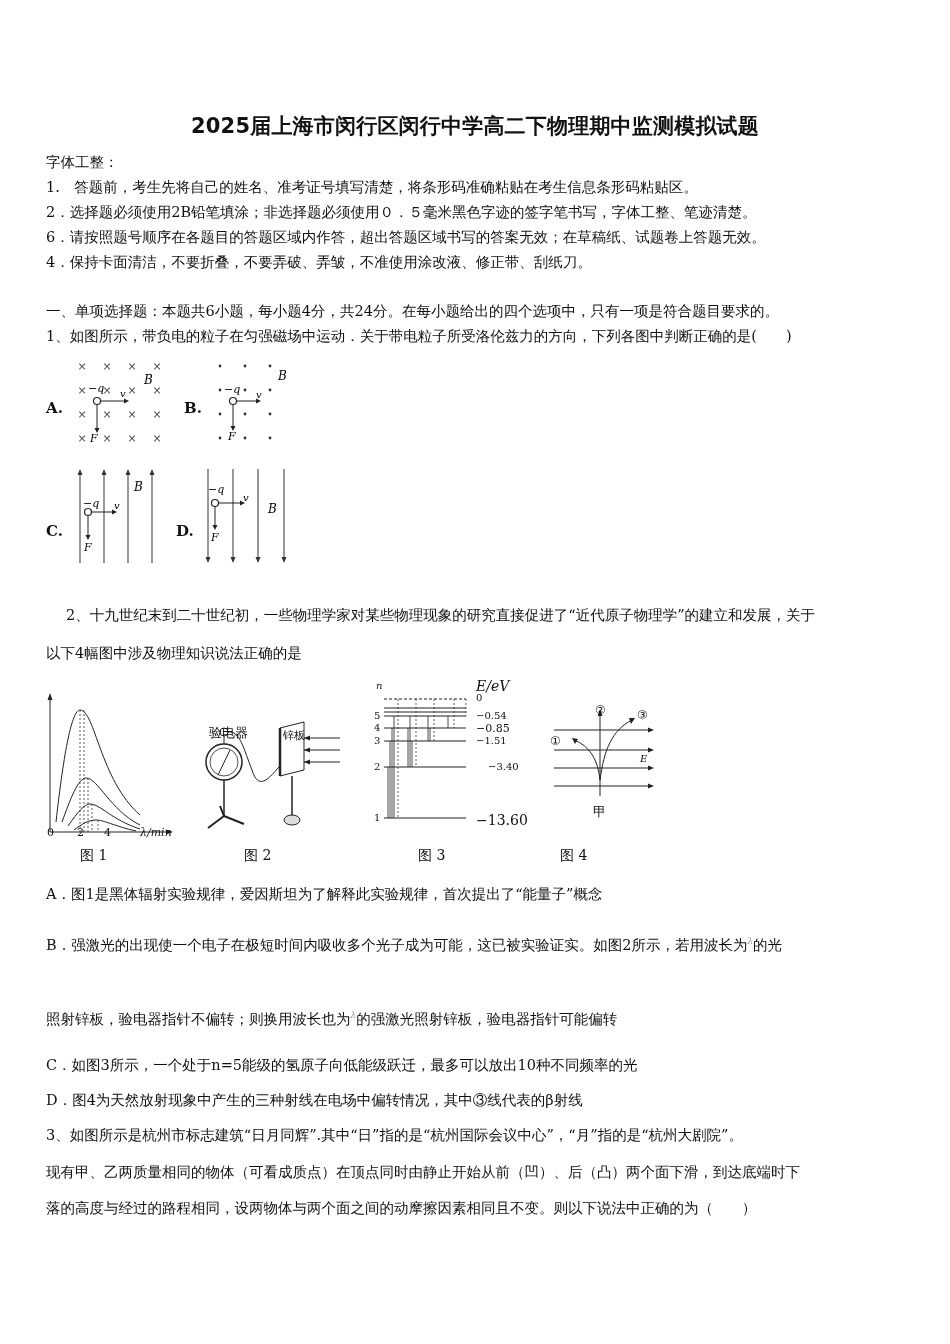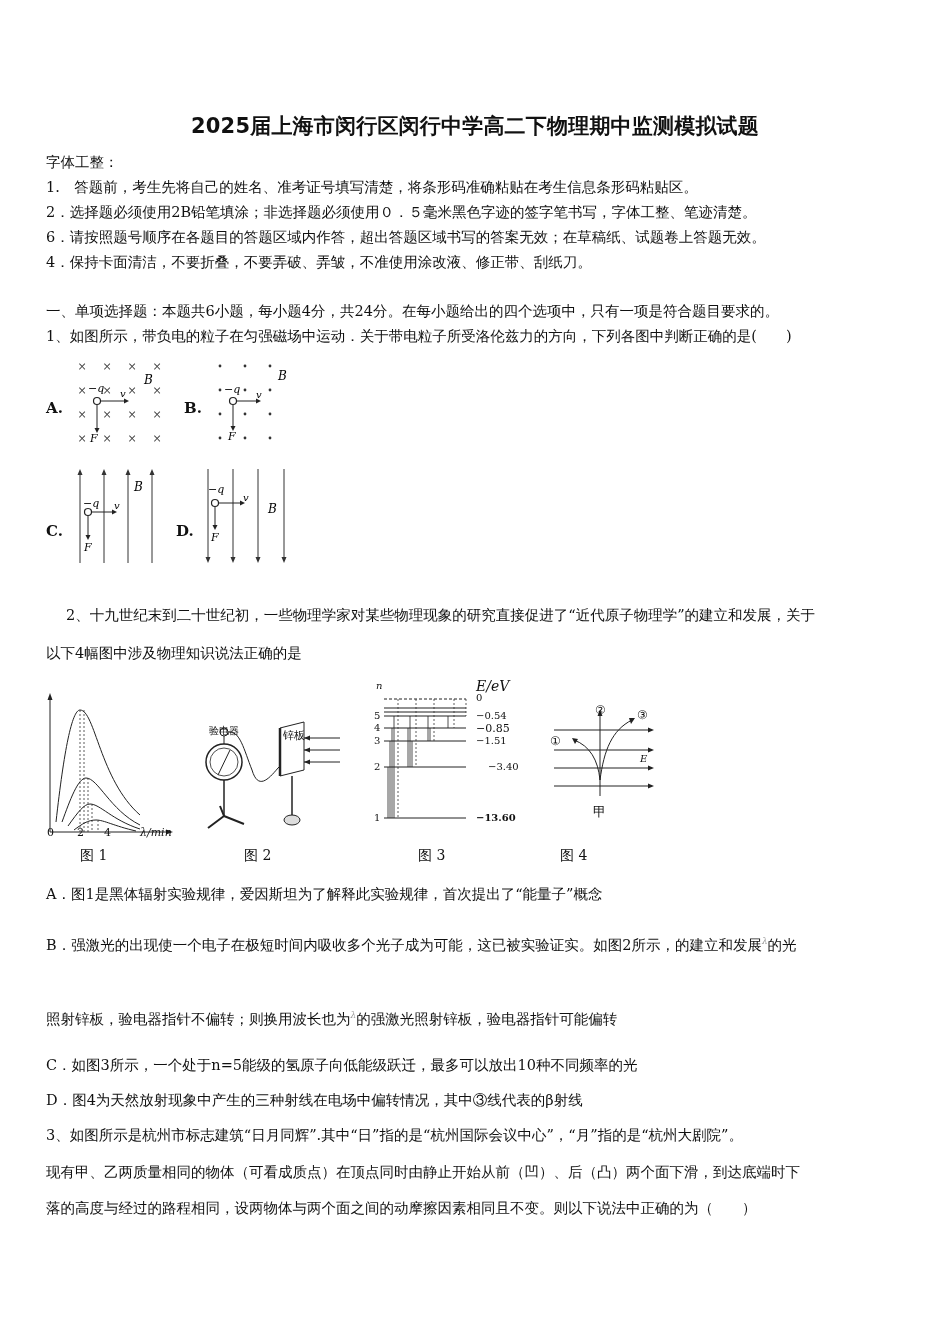--- a/index.html
+++ b/index.html
@@ -185,21 +185,21 @@
     <line x1="104" y1="18" x2="140" y2="18"></line>
       <line x1="104" y1="30" x2="140" y2="30"></line>
       <line x1="104" y1="42" x2="140" y2="42"></line>
   </g>
   <g fill="#222">
     <polygon points="104,18 110,15.5 110,20.5"></polygon>
       <polygon points="104,30 110,27.5 110,32.5"></polygon>
       <polygon points="104,42 110,39.5 110,44.5"></polygon>
   </g>
 </svg>
-<div class="abs" style="left:209px;top:724px;font-size:10px;">验电器</div>
+<div class="abs" style="left:209px;top:724px;font-size:13px;">验电器</div>
 <div class="abs" style="left:283px;top:728px;font-size:11px;">锌板</div>
 <div class="abs figcap" style="left:244px;top:847px;">图 2</div>
 
 <svg class="abs" style="left:370px;top:695px;" width="100" height="130">
   <line x1="14" y1="4" x2="96" y2="4" stroke="#222" stroke-dasharray="3,2"></line>
   <line x1="14" y1="13" x2="96" y2="13" stroke="#222"></line>
   <line x1="14" y1="17" x2="96" y2="17" stroke="#222"></line>
   <line x1="14" y1="21" x2="96" y2="21" stroke="#222"></line>
   <line x1="14" y1="33" x2="96" y2="33" stroke="#222"></line>
   <line x1="14" y1="46" x2="96" y2="46" stroke="#222"></line>
@@ -230,21 +230,21 @@
 <div class="abs" style="left:476px;top:692px;font-size:10px;">0</div>
 <div class="abs" style="left:374px;top:710px;font-size:10px;">5</div>
 <div class="abs" style="left:476px;top:710px;font-size:10px;">−0.54</div>
 <div class="abs" style="left:374px;top:722px;font-size:10px;">4</div>
 <div class="abs" style="left:476px;top:722px;font-size:11px;">−0.85</div>
 <div class="abs" style="left:374px;top:735px;font-size:10px;">3</div>
 <div class="abs" style="left:476px;top:735px;font-size:10px;">−1.51</div>
 <div class="abs" style="left:374px;top:761px;font-size:10px;">2</div>
 <div class="abs" style="left:488px;top:761px;font-size:10px;">−3.40</div>
 <div class="abs" style="left:374px;top:812px;font-size:10px;">1</div>
-<div class="abs" style="left:476px;top:812px;font-size:10px;font-weight:bold;">−13.60</div>
+<div class="abs" style="left:476px;top:812px;font-size:14px;">−13.60</div>
 <div class="abs figcap" style="left:418px;top:847px;">图 3</div>
 
 <svg class="abs" style="left:550px;top:700px;" width="110" height="100">
   <g stroke="#222" stroke-width="1">
     <line x1="4" y1="30" x2="100" y2="30"></line>
       <line x1="4" y1="50" x2="100" y2="50"></line>
     <line x1="4" y1="68" x2="100" y2="68"></line>
       <line x1="4" y1="86" x2="100" y2="86"></line>
     <line x1="50" y1="96" x2="50" y2="14"></line>
   </g>
@@ -262,21 +262,21 @@
 </svg>
 <div class="abs" style="left:595px;top:703px;font-size:12px;">②</div>
 <div class="abs" style="left:637px;top:708px;font-size:12px;">③</div>
 <div class="abs" style="left:550px;top:734px;font-size:12px;">①</div>
 <div class="abs" style="left:640px;top:753px;font-size:10px;font-style:italic;">E</div>
 <div class="abs" style="left:593px;top:803px;font-size:13px;">甲</div>
 <div class="abs figcap" style="left:560px;top:847px;">图 4</div>
 
 <div class="abs line" style="left:46px;top:884px;">A．图1是黑体辐射实验规律，爱因斯坦为了解释此实验规律，首次提出了“能量子”概念</div>
 <div class="abs line" style="left:46px;top:931px;">
-  <span>B．强激光的出现使一个电子在极短时间内吸收多个光子成为可能，这已被实验证实。如图2所示，的建立和发展</span><span class="lam">λ</span><span>的光</span>
+  <span>B．强激光的出现使一个电子在极短时间内吸收多个光子成为可能，这已被实验证实。如图2所示，若用波长为</span><span class="lam">λ</span><span>的光</span>
 </div>
 <div class="abs line" style="left:46px;top:1005px;">
   <span>照射锌板，验电器指针不偏转；则换用波长也为</span><span class="lam">λ</span><span>的强激光照射锌板，验电器指针可能偏转</span>
 </div>
 <div class="abs line" style="left:46px;top:1055px;">C．如图3所示，一个处于n=5能级的氢原子向低能级跃迁，最多可以放出10种不同频率的光</div>
 <div class="abs line" style="left:46px;top:1090px;">D．图4为天然放射现象中产生的三种射线在电场中偏转情况，其中③线代表的β射线</div>
 
 <div class="abs line" style="left:46px;top:1125px;">3、如图所示是杭州市标志建筑“日月同辉”.其中“日”指的是“杭州国际会议中心”，“月”指的是“杭州大剧院”。</div>
 <div class="abs line" style="left:46px;top:1162px;">现有甲、乙两质量相同的物体（可看成质点）在顶点同时由静止开始从前（凹）、后（凸）两个面下滑，到达底端时下</div>
 <div class="abs line" style="left:46px;top:1198px;">落的高度与经过的路程相同，设两物体与两个面之间的动摩擦因素相同且不变。则以下说法中正确的为（　　）</div>

